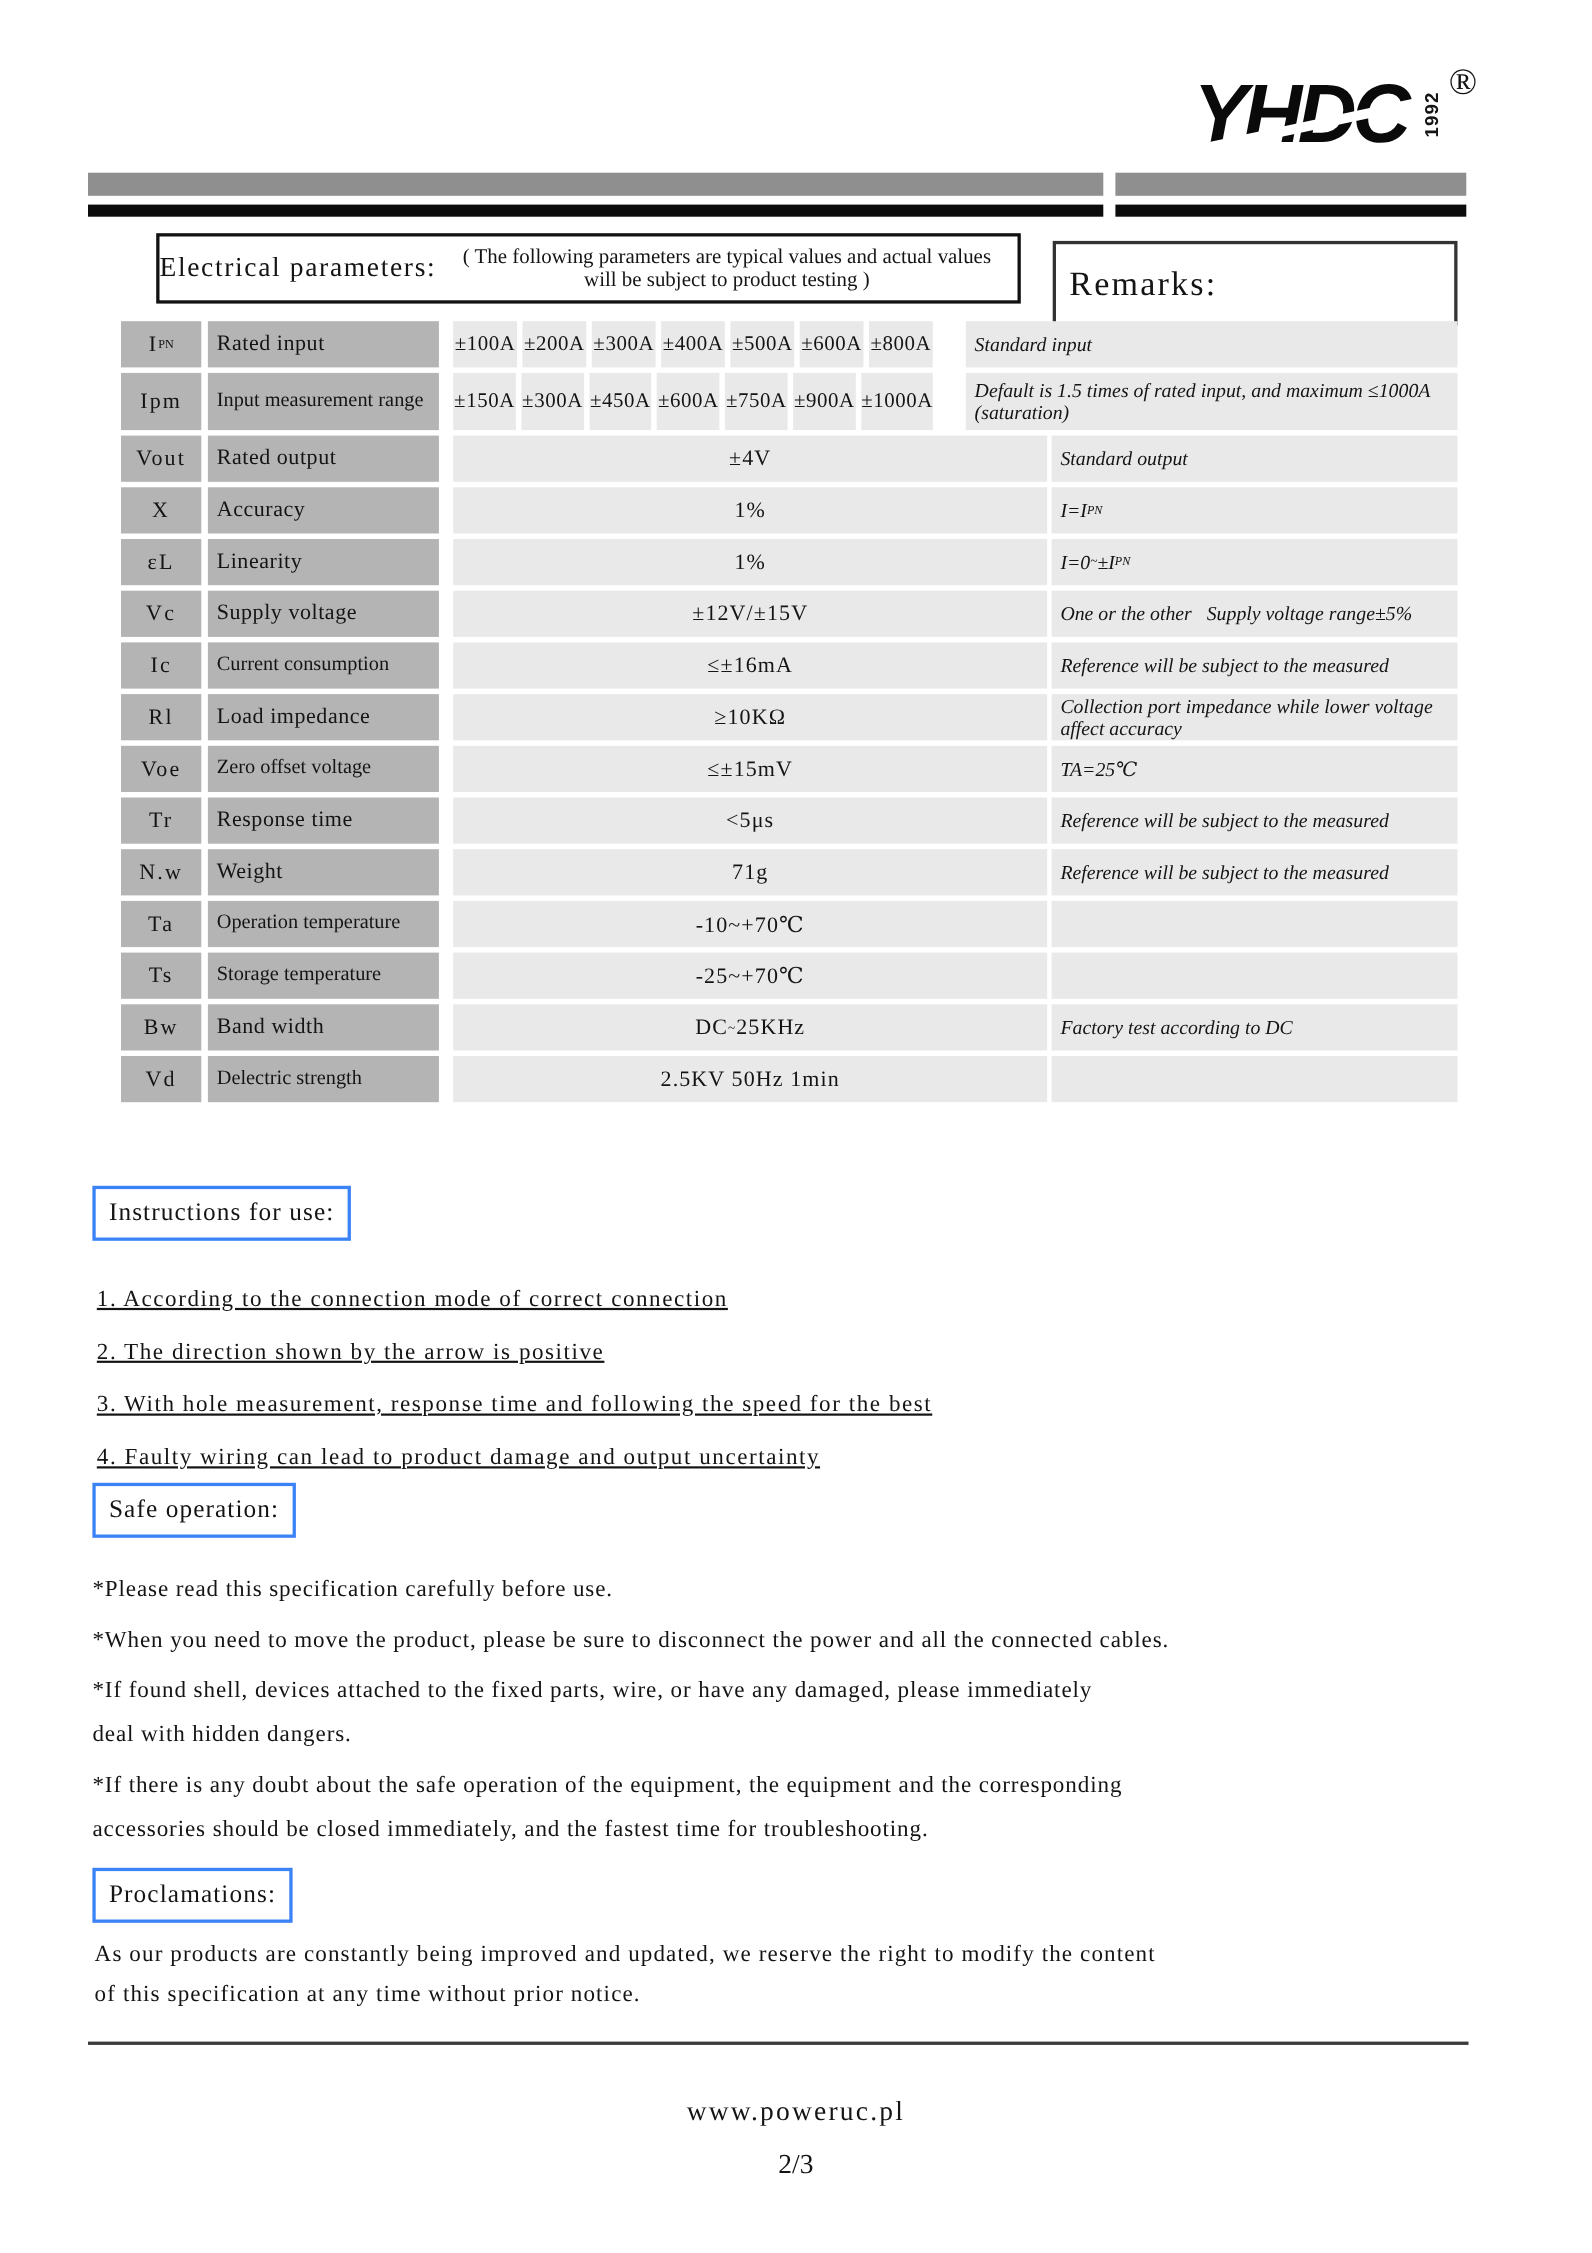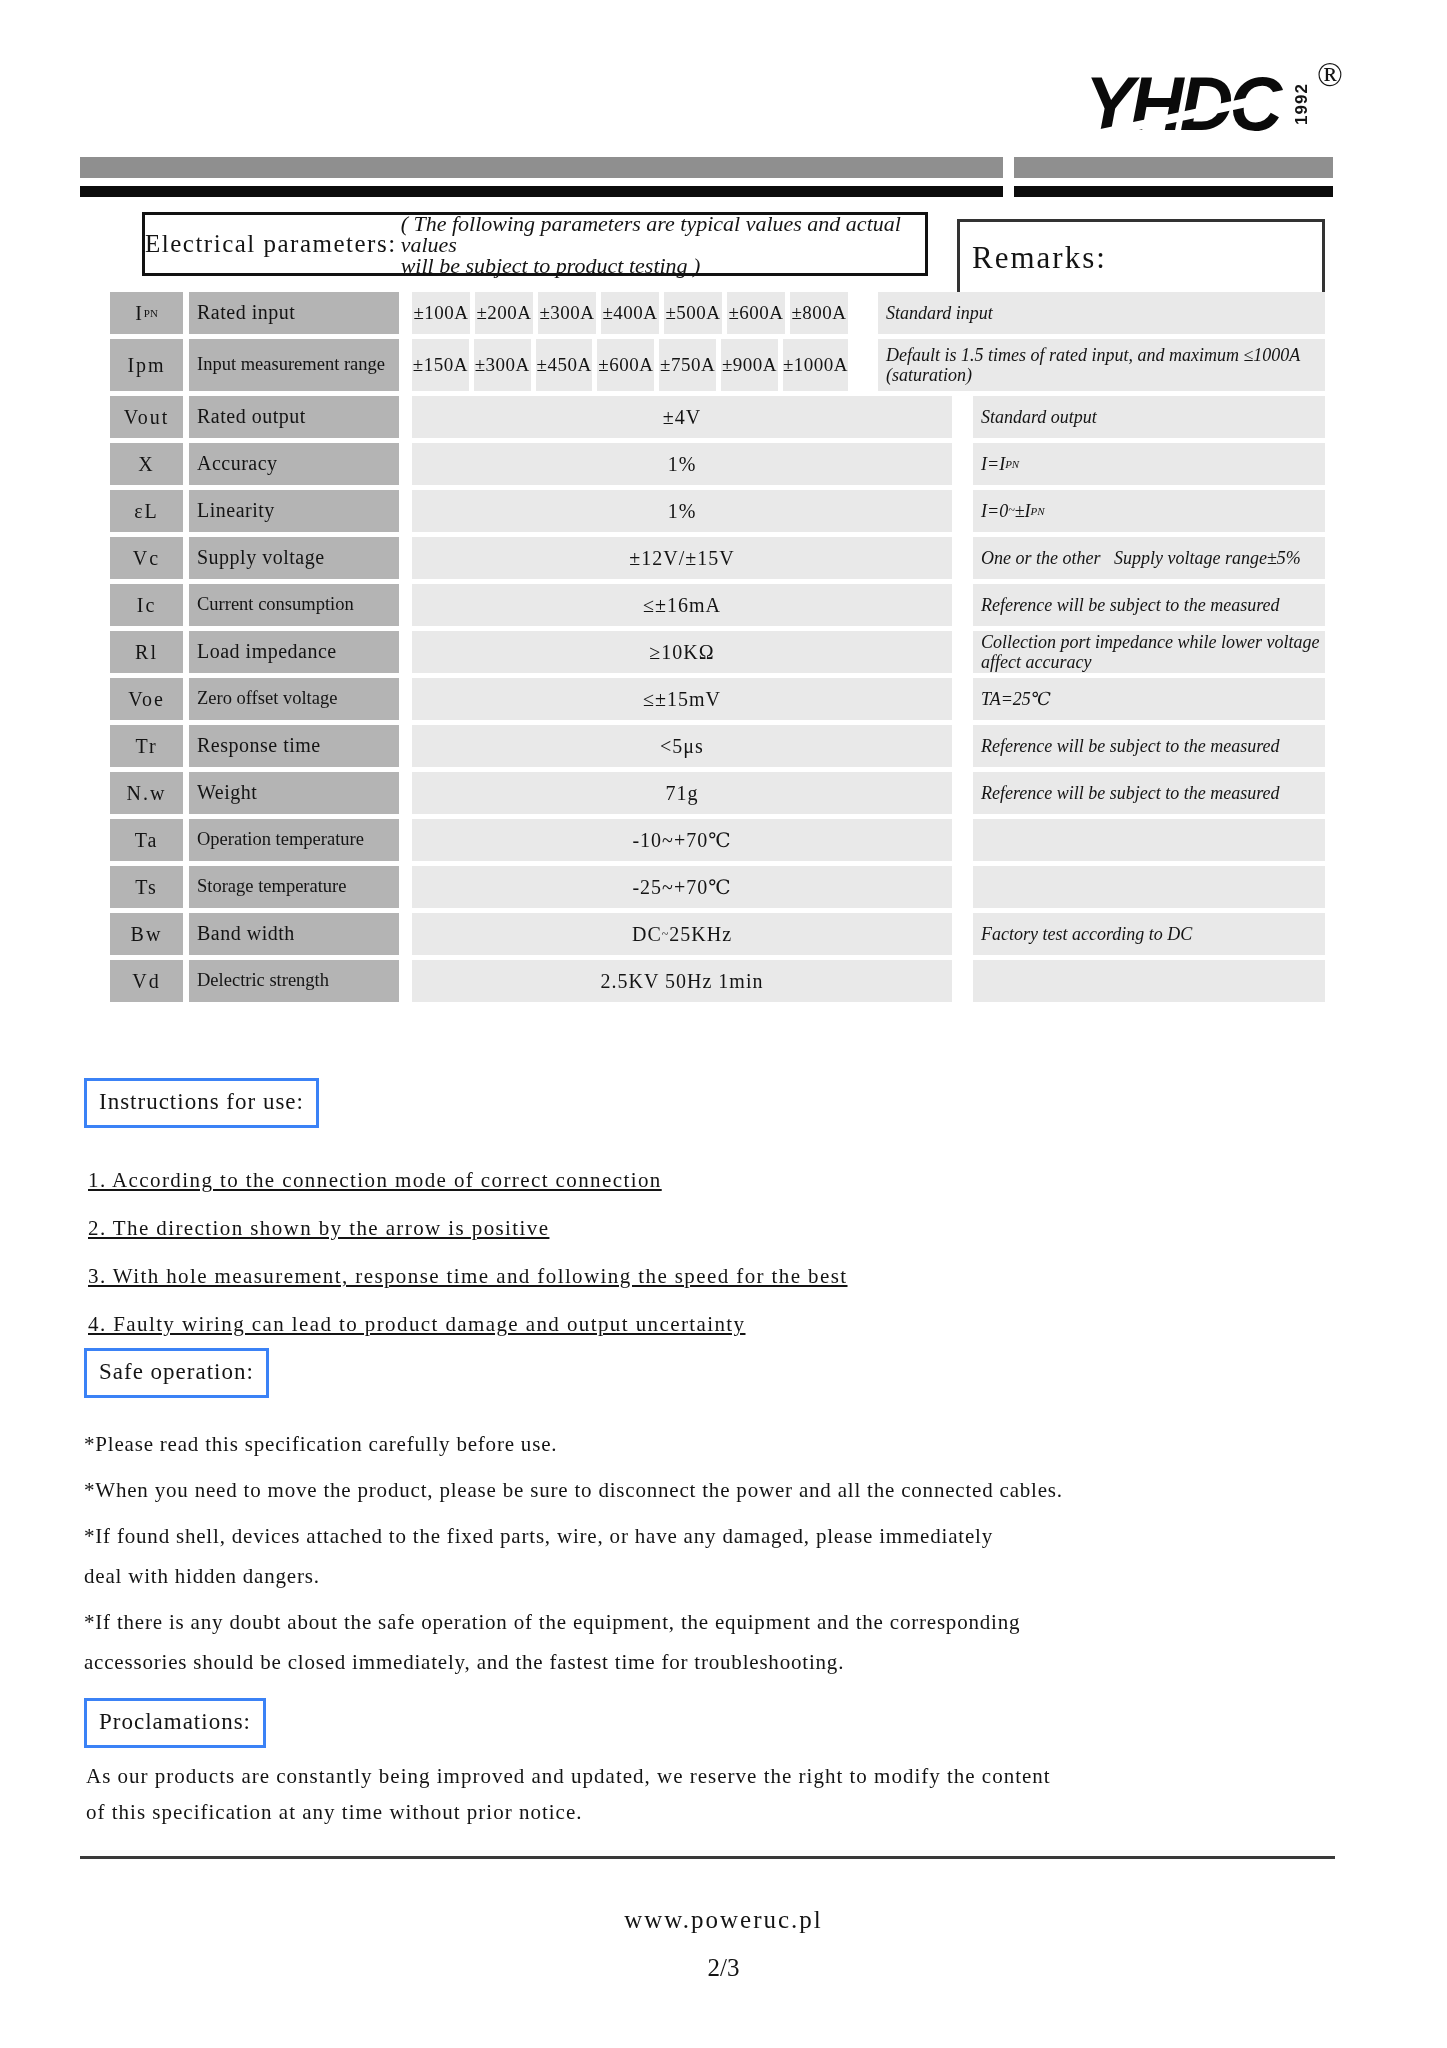--- a/index.html
+++ b/index.html
@@ -28,42 +28,42 @@
   
   .bar { position:absolute; left:80px; width:1253px; display:flex; }
   .bar .seg1 { width:923px; } .bar .gapseg { width:11px; } .bar .seg2 { flex:1; }
   .bar-gray { top:157px; height:21px; } .bar-gray .seg1,.bar-gray .seg2 { background:#8f8f8f; }
   .bar-black { top:186px; height:11px; } .bar-black .seg1,.bar-black .seg2 { background:#0c0c0c; }
 
   
   .box-elec { position:absolute; left:142px; top:212px; width:786px; height:64px;
     border:3px solid #111; box-sizing:border-box; display:flex; align-items:center; }
   .elec-title { font-size:25px; letter-spacing:1.5px; white-space:nowrap; }
-  .elec-note { flex:1; font-size:22px; line-height:21px; padding:0 4px;font-style:italic; }
+  .elec-note { flex:1; text-align:center; font-size:19px; line-height:21px; padding:0 4px; }
   .box-remarks { position:absolute; left:957px; top:219px; width:368px; height:77px;
     border:3px solid #333; box-sizing:border-box; display:flex; align-items:center;
     font-size:31px; letter-spacing:2px; padding-left:12px; }
 
   
   .ptable { position:absolute; left:110px; top:292px; width:1215px; }
   .trow { display:flex; margin-bottom:5px; height:42px; }
   .trow.tall { height:52px;border-radius:15px; }
   .cell { box-sizing:border-box; }
   .sym { width:73px; background:#b4b4b4; display:flex; align-items:center; justify-content:center;
     font-size:20px; letter-spacing:2px; margin-right:6px; }
   .sym sub { font-size:11px; letter-spacing:0; }
   .name { width:210px; background:#b4b4b4; display:flex; align-items:center;
     font-size:20px; letter-spacing:0.5px; padding-left:8px; margin-right:13px; line-height:1.08; }
   .name.small { font-size:18.5px; letter-spacing:0; }
   .vals { width:436px; display:flex; margin-right:30px; }
   .vcell { background:#e9e9e9; flex:1; display:flex; align-items:center; justify-content:center;
     font-size:19px; letter-spacing:0.5px; margin-right:5px; }
   .vcell:last-child { margin-right:0; }
   .vsingle { width:540px; background:#e9e9e9; display:flex; align-items:center; justify-content:center;
-    font-size:20px; letter-spacing:1px; margin-right:21px; }
+    font-size:20px; letter-spacing:1px; margin-right:4px; }
   .vsingle sup,.remark sup { font-size:12px; }
   .remark { flex:1; background:#e9e9e9; display:flex; align-items:center;
     font-size:18px; padding-left:8px; line-height:1.12; white-space:pre-wrap;font-style:italic; }
   .remark sub { font-size:11px; }
 
   
   .sec-box { position:absolute; border:3px solid #3b82f6; background:#fff;
     font-size:23px; letter-spacing:1px; padding:8px 12px 10px; }
   .box-ins { left:84px; top:1078px; }
   .box-safe { left:84px; top:1348px; }

